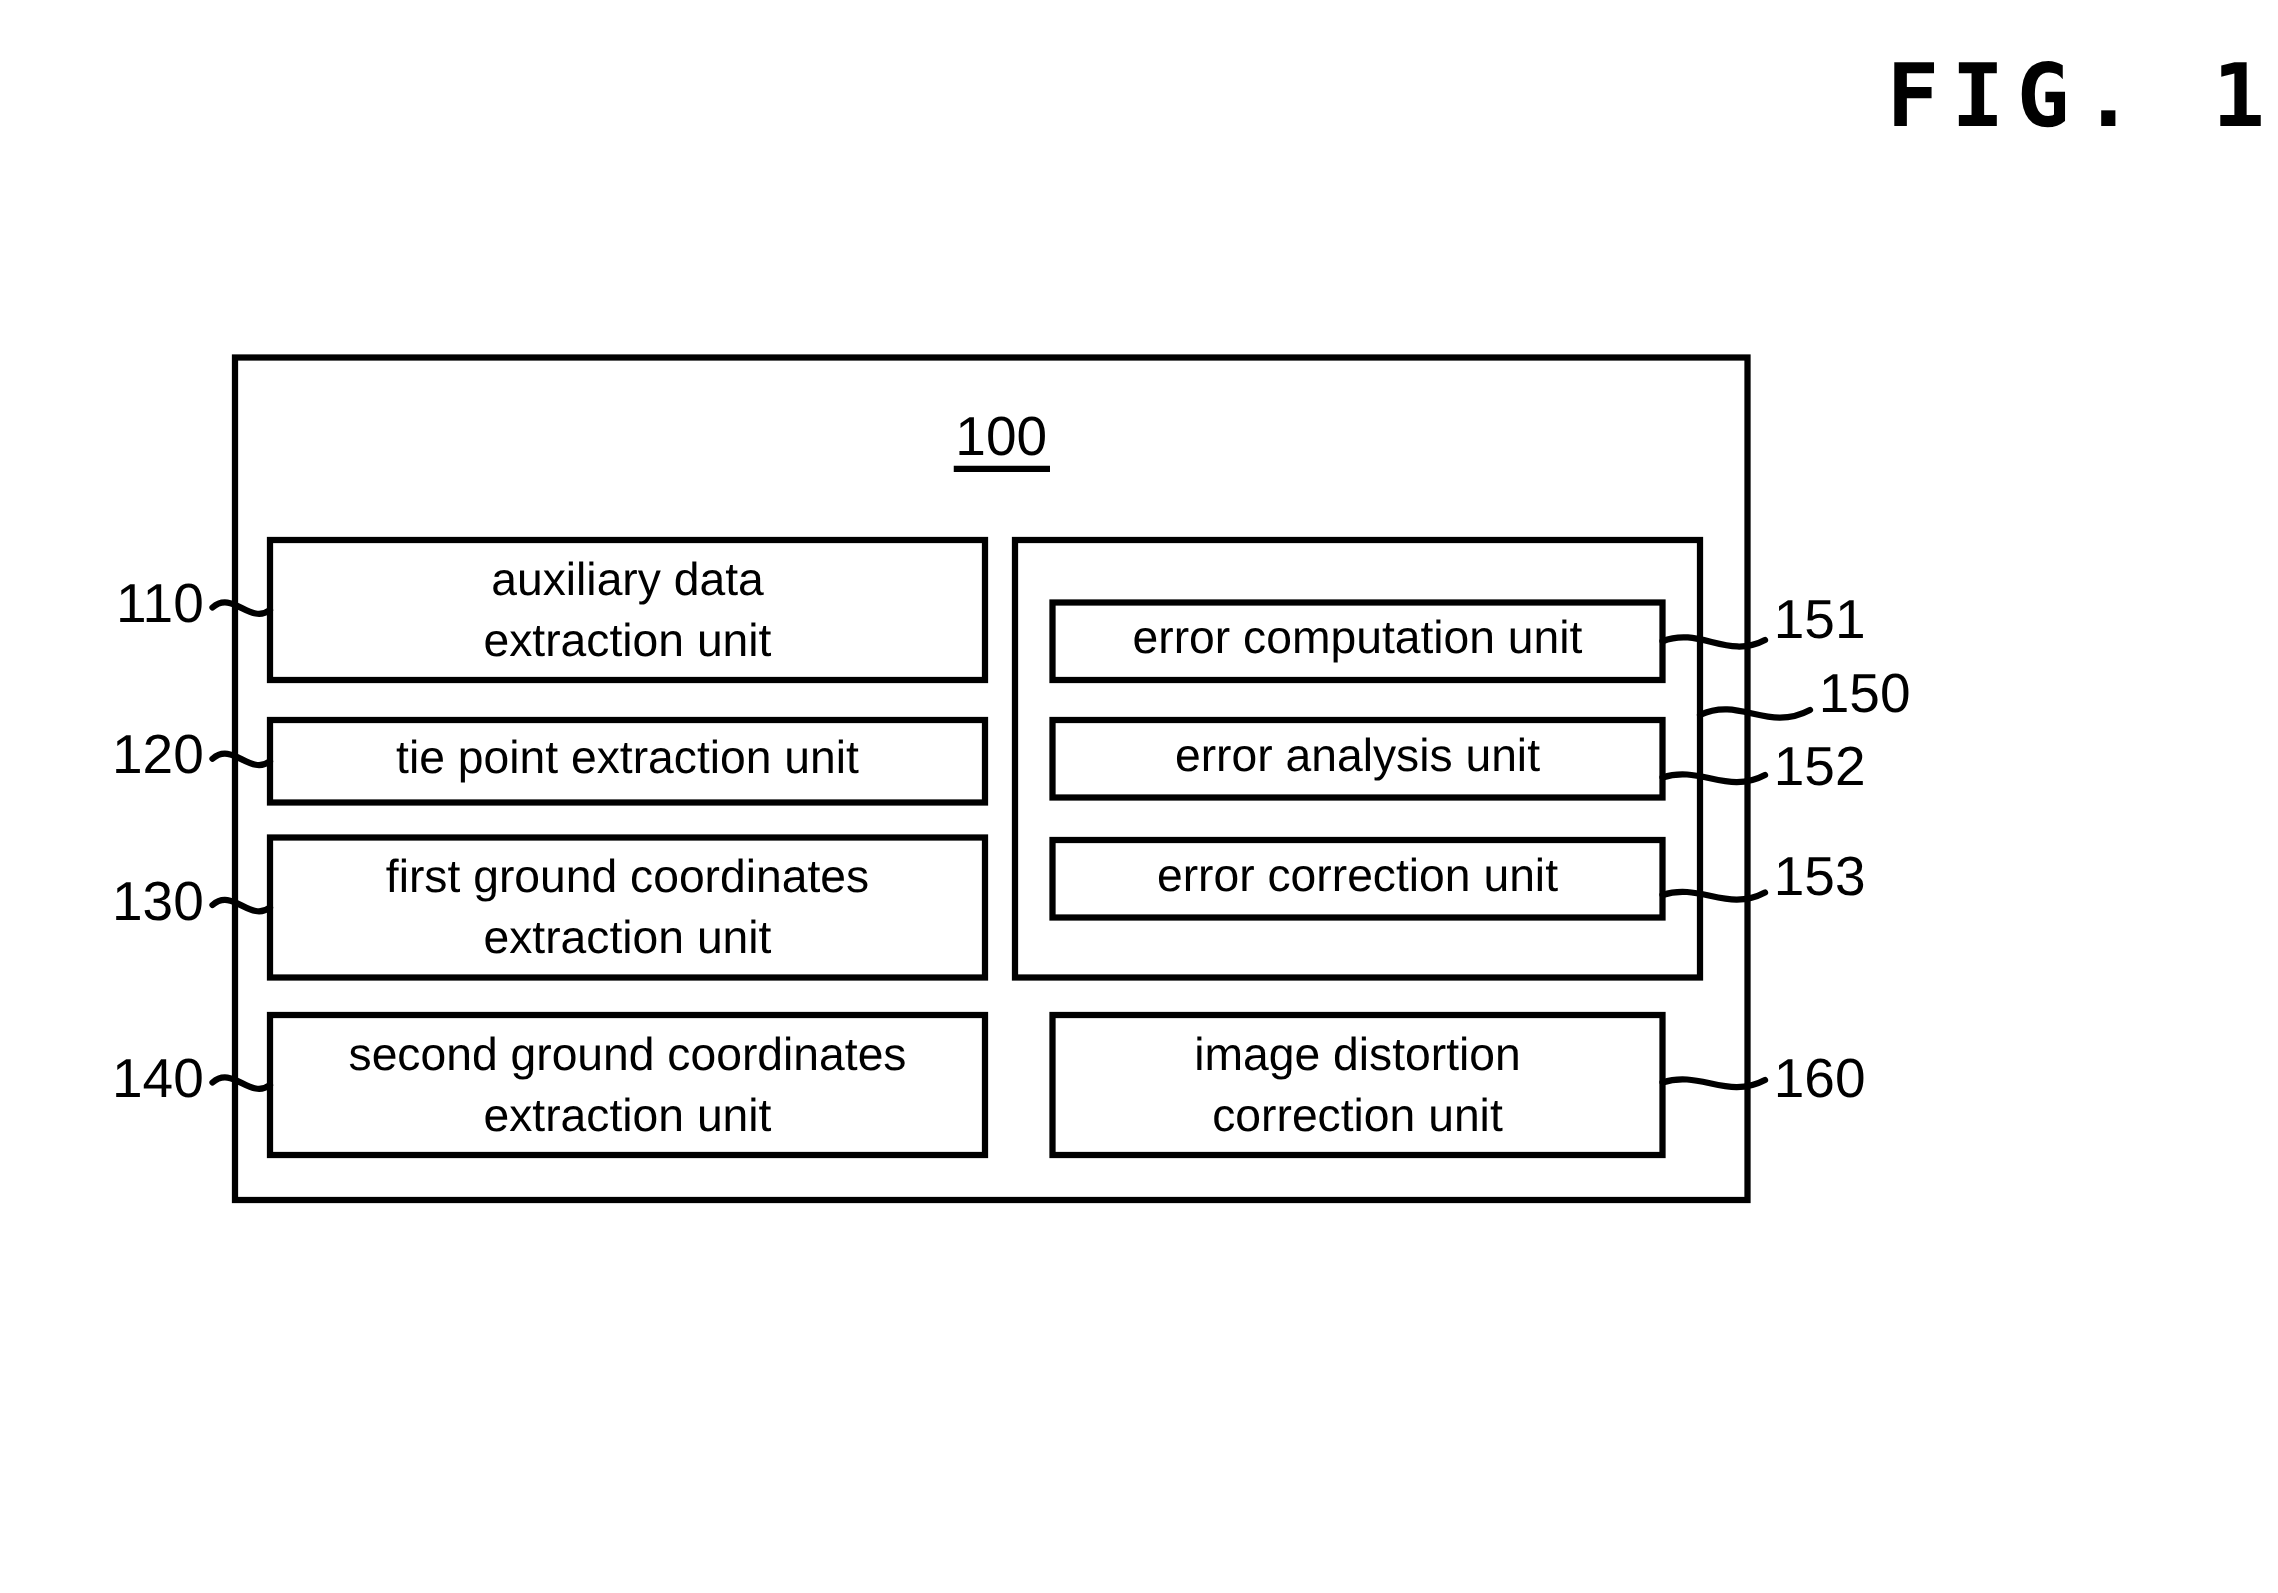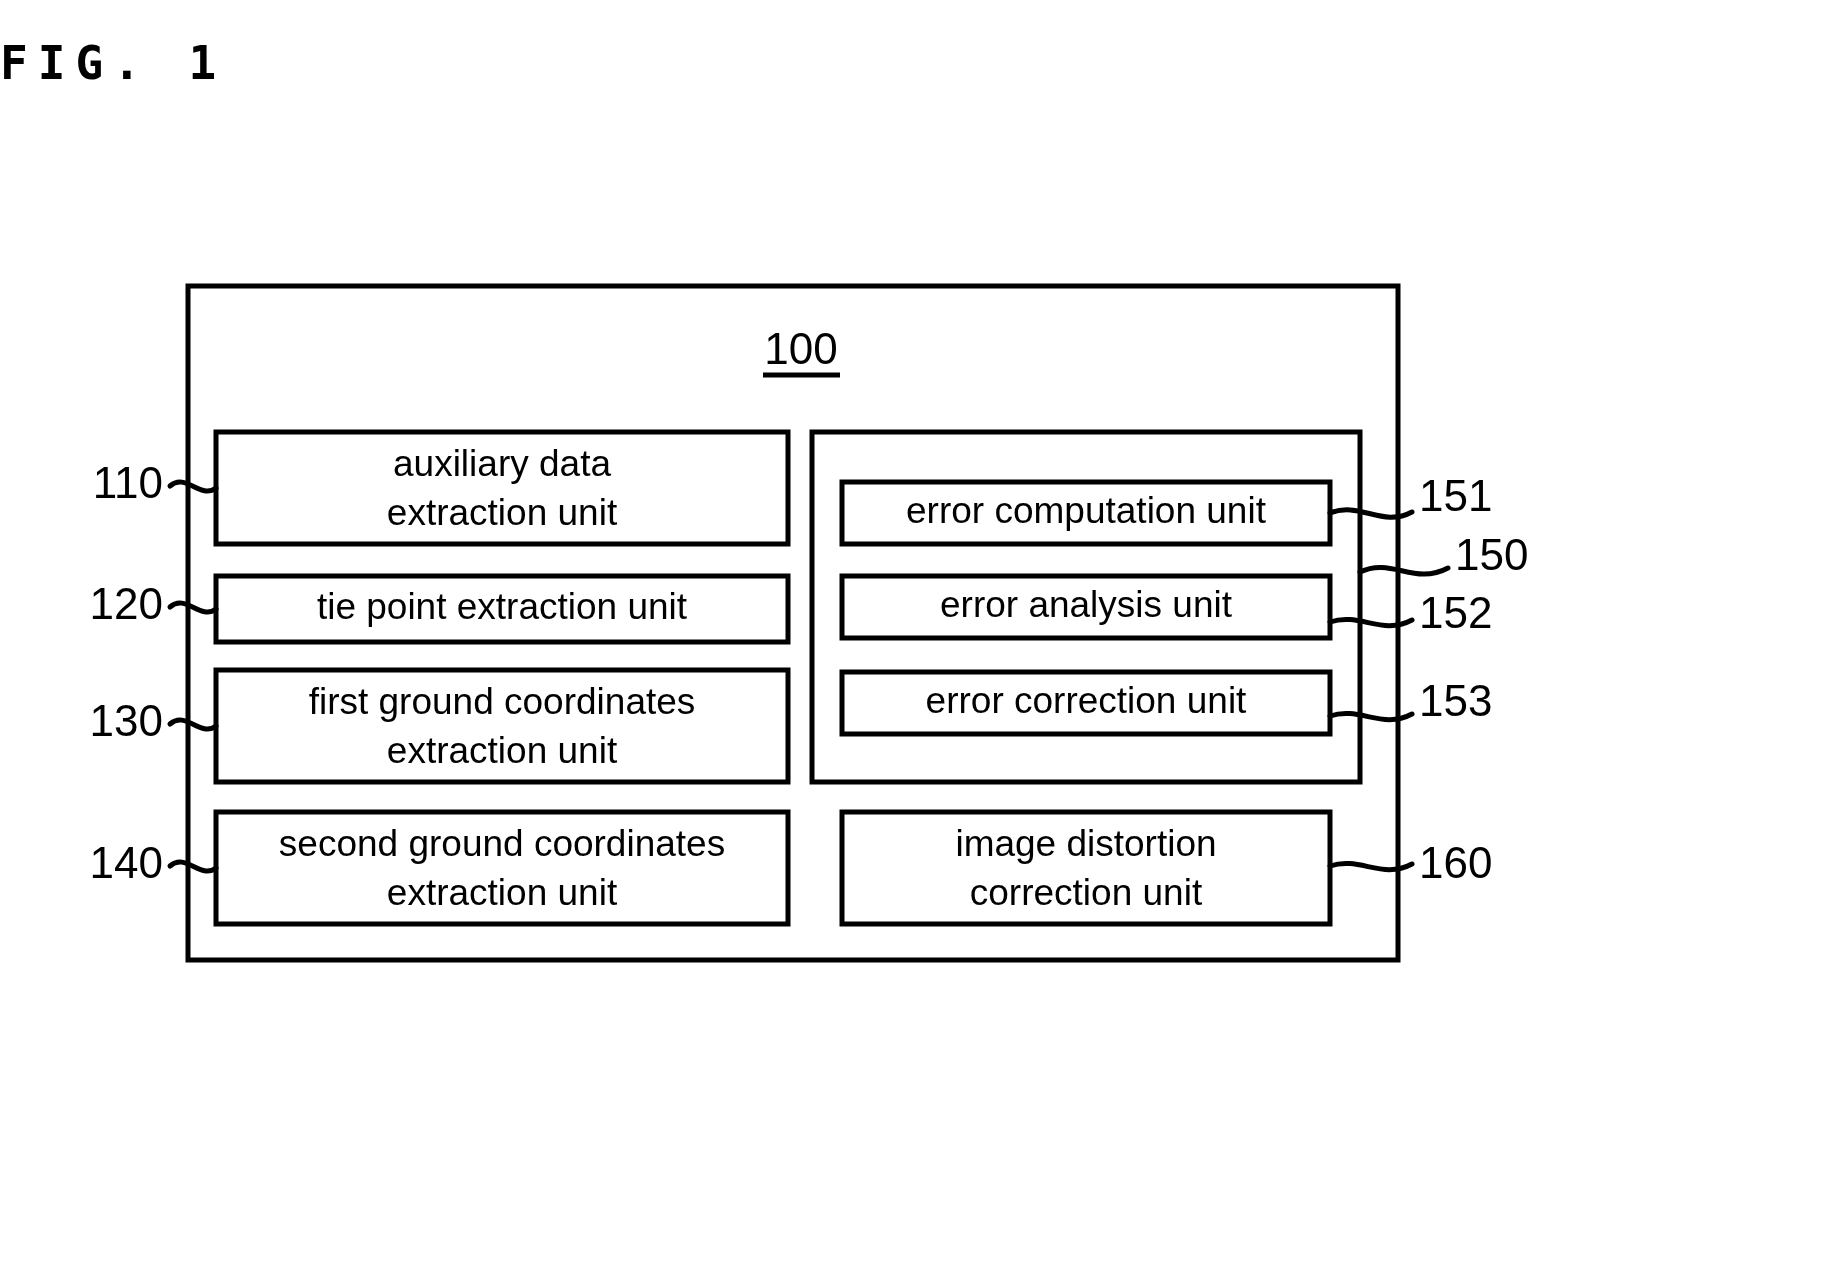--- a/index.html
+++ b/index.html
@@ -15,23 +15,23 @@
     font-family: "Liberation Sans", sans-serif;
     color: #000000;
   }
 
   
   #fig-title {
     position: absolute;
     left: 0;
     top: 36px;
     width: 1822px;
-    text-align: left;
+    text-align: right;
     font-family: "DejaVu Sans Mono", monospace;
-    font-size: 46px;
+    font-size: 70px;
     font-weight: 700;
     letter-spacing: 10px;
     color: #000;
   }
 
   
   #drawing {
     position: absolute;
     left: 0;
     top: 0;

